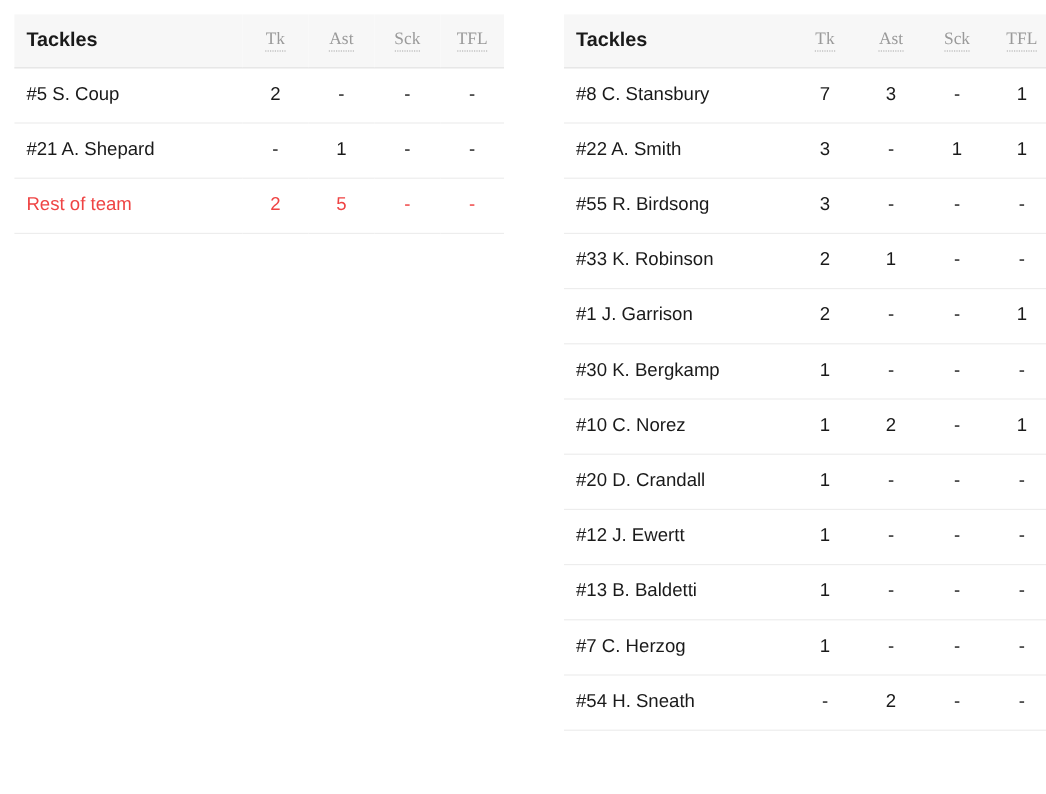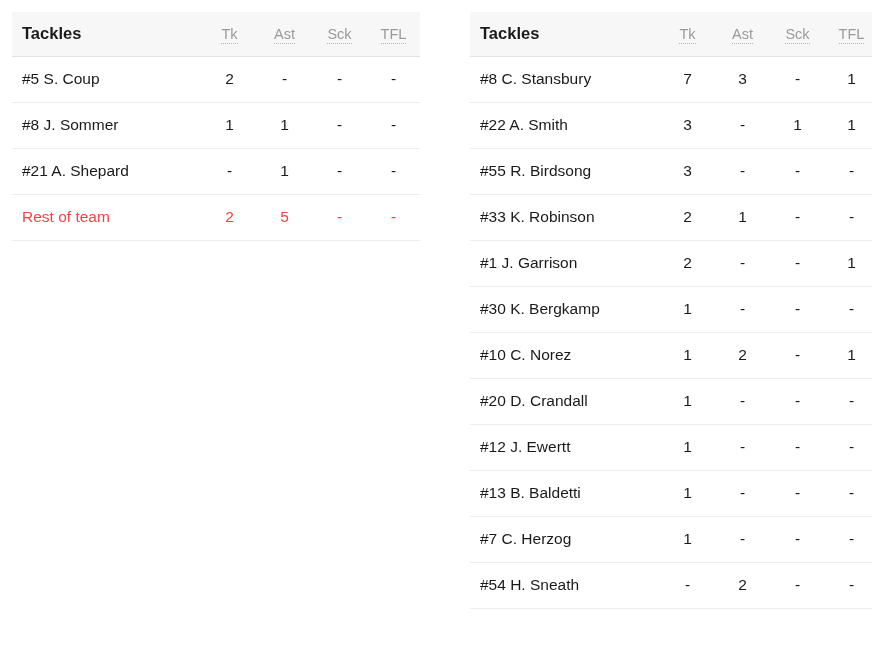--- a/index.html
+++ b/index.html
@@ -46,20 +46,21 @@
   table.stats thead th.num {
     text-align: center;
     font-weight: normal;
     font-size: 14.5px;
     color: #9a9a9a;
     padding: 12px 0 13px 0;
   }
   table.stats thead th.num span.abbr {
     border-bottom: 1px dotted #b5b5b5;
     padding-bottom: 1px;
+    font-family: Liberation Serif, serif;
   }
   table.stats tbody td {
     font-size: 15.5px;
     color: #1a1a1a;
     padding: 13px 0 14px 10px;
     border-bottom: 1px solid #ededed;
     white-space: nowrap;
     overflow: hidden;
     text-overflow: ellipsis;
   }
@@ -102,27 +103,20 @@
       </thead>
       <tbody>
           <tr>
             <td>#5 S. Coup</td>
             <td class="num">2</td>
             <td class="num">-</td>
             <td class="num">-</td>
             <td class="num">-</td>
           </tr>
           <tr>
-            <td>#8 J. Sommer</td>
-            <td class="num">1</td>
-            <td class="num">1</td>
-            <td class="num">-</td>
-            <td class="num">-</td>
-          </tr>
-          <tr>
             <td>#21 A. Shepard</td>
             <td class="num">-</td>
             <td class="num">1</td>
             <td class="num">-</td>
             <td class="num">-</td>
           </tr>
           <tr class="rest">
             <td>Rest of team</td>
             <td class="num">2</td>
             <td class="num">5</td>

